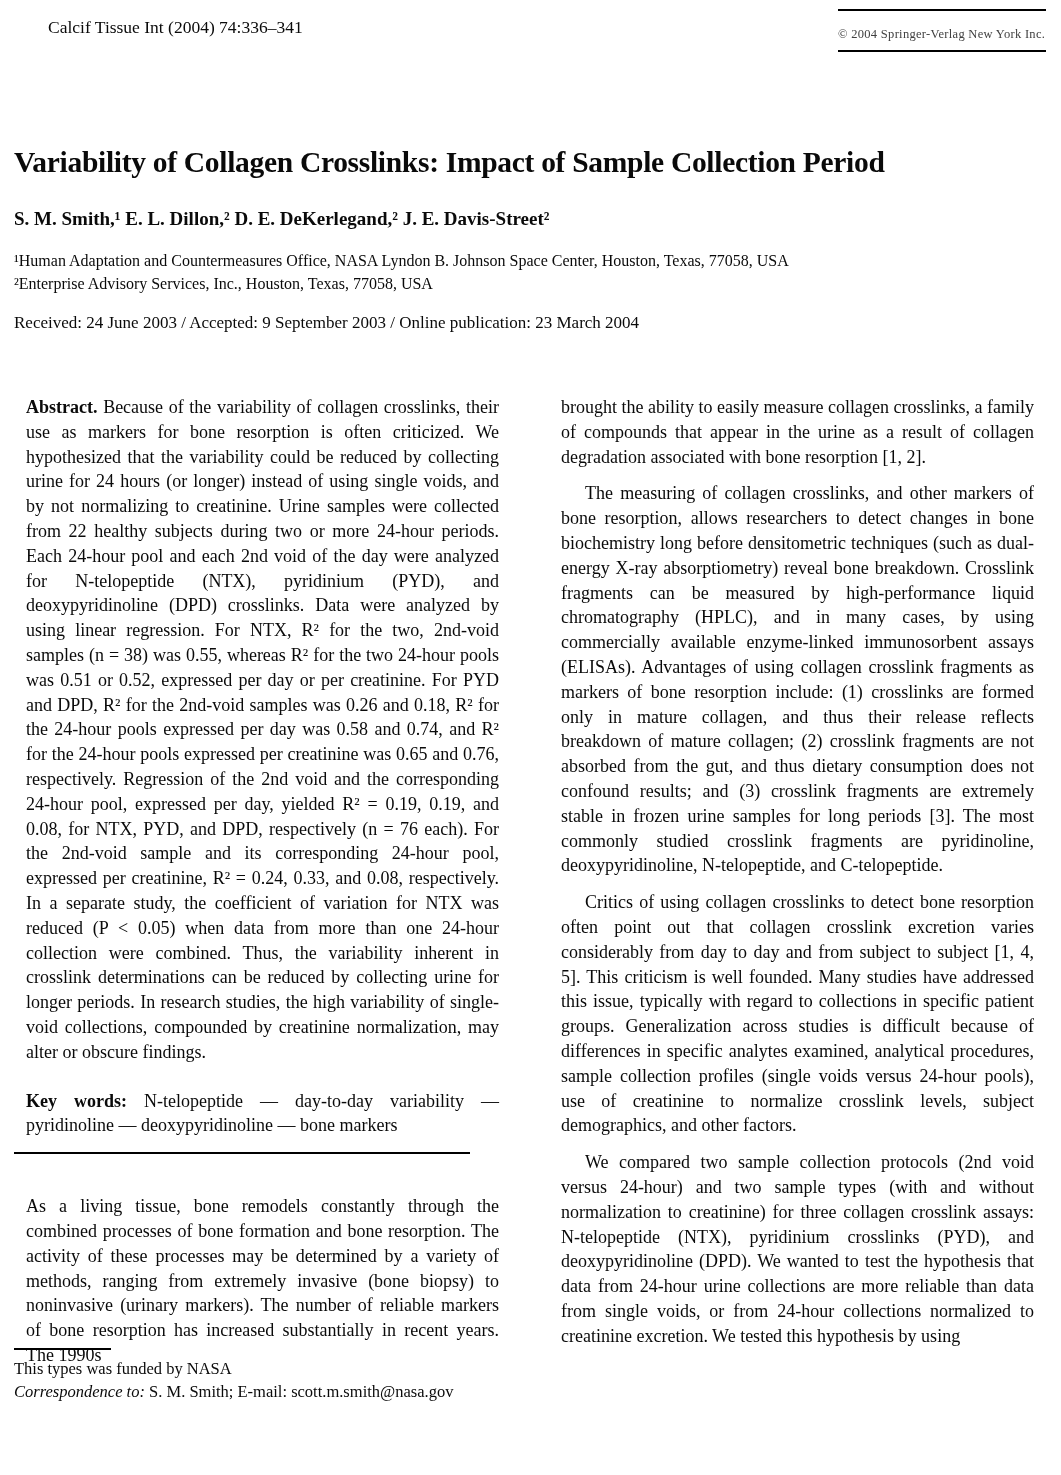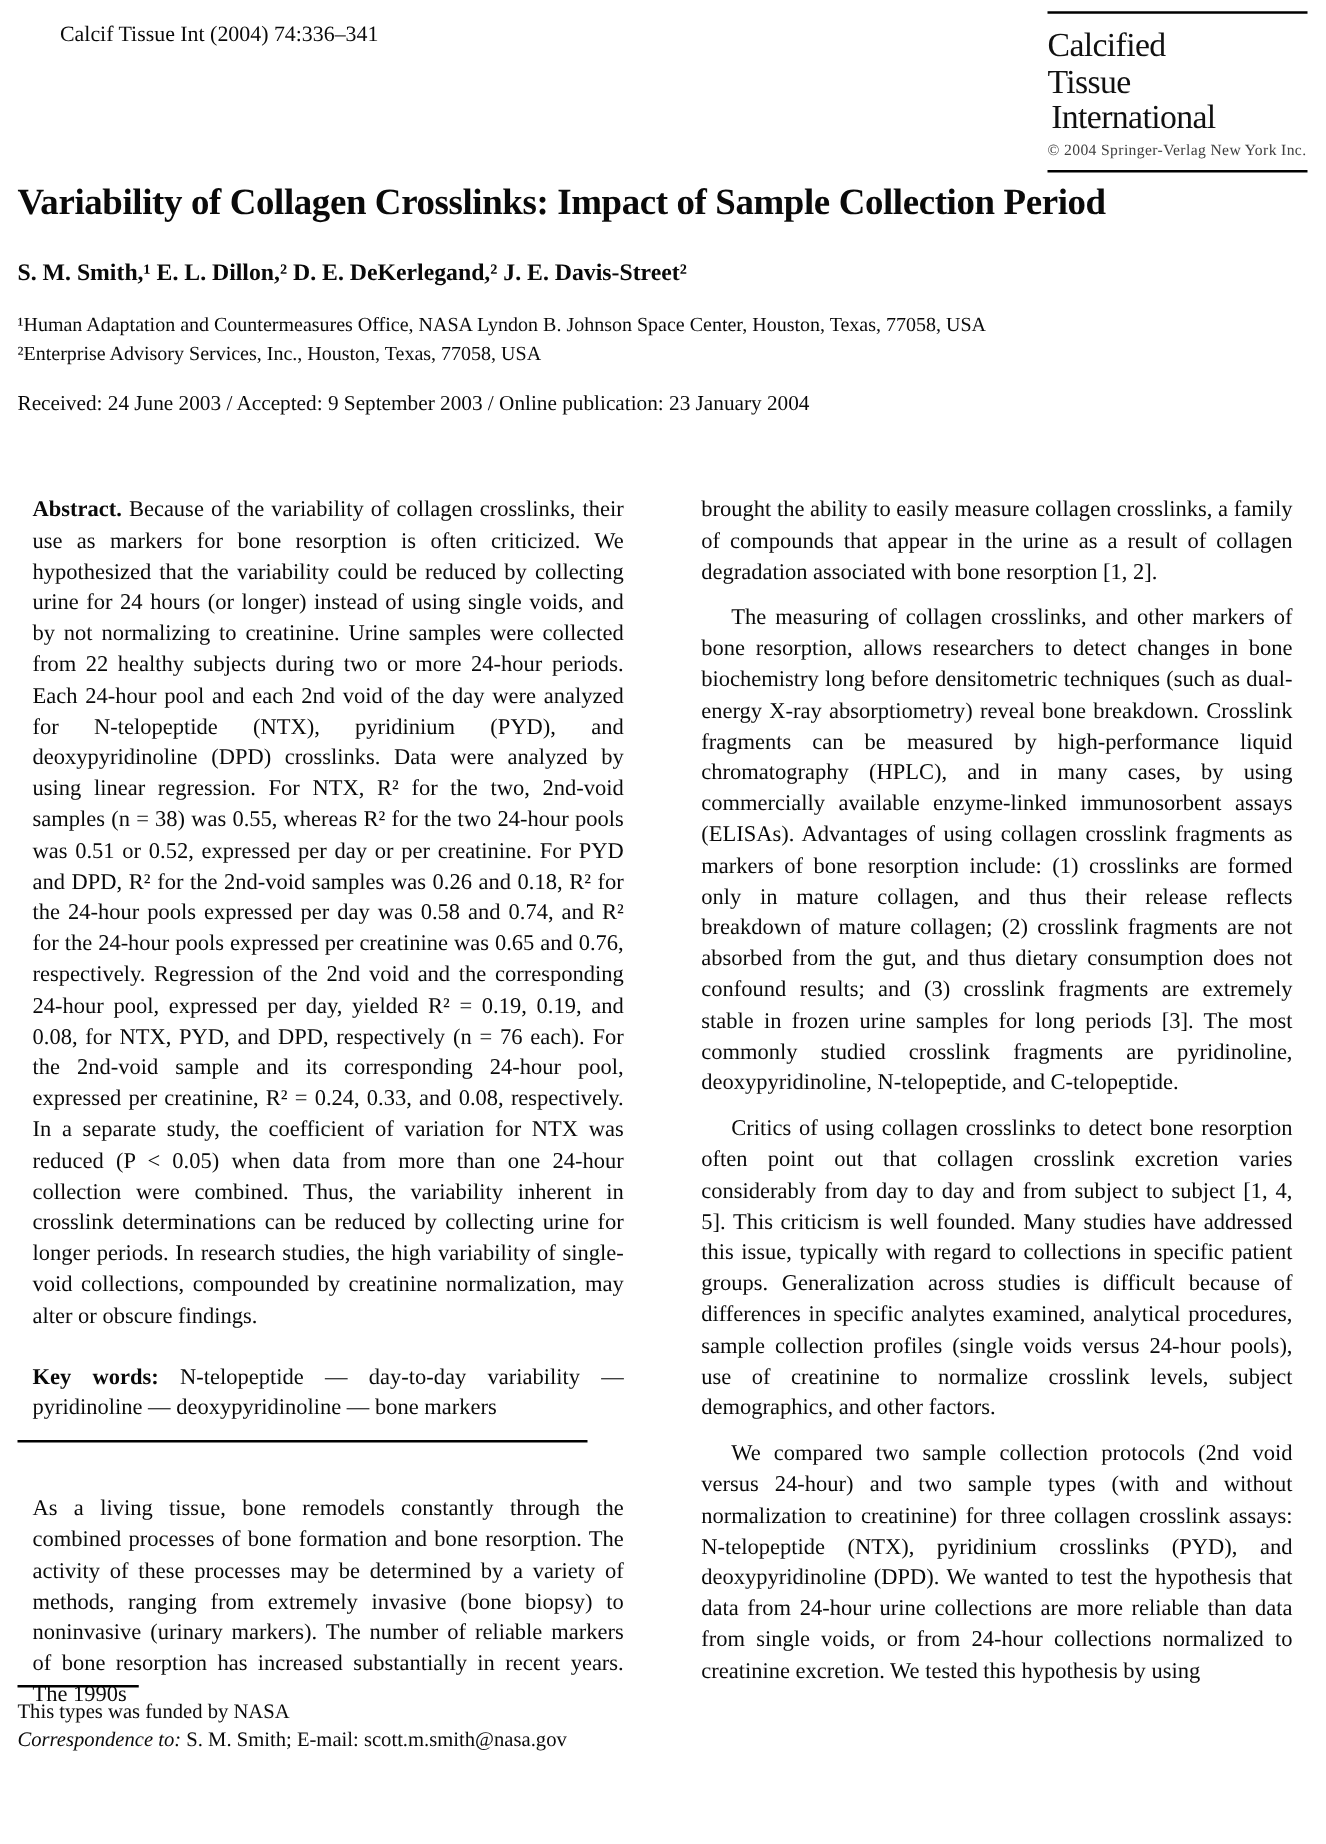--- a/index.html
+++ b/index.html
@@ -44,38 +44,33 @@
 </head>
 <body>
 
 <div class="page">
 
   <div class="cite">
     <div>Calcif Tissue Int (2004) 74:336–341</div>
   </div>
 
   <div class="logo">
-    <div class="logo-name">
-      <div>Calcified</div>
-      <div>Tissue</div>
-      <div>International</div>
-    </div>
     <div class="logo-copy">© 2004 Springer-Verlag New York Inc.</div>
   </div>
 
   <h1 class="title">Variability of Collagen Crosslinks: Impact of Sample Collection Period</h1>
 
   <div class="authors">S. M. Smith,¹ E. L. Dillon,² D. E. DeKerlegand,² J. E. Davis-Street²</div>
 
   <div class="affils">
     <div>¹Human Adaptation and Countermeasures Office, NASA Lyndon B. Johnson Space Center, Houston, Texas, 77058, USA</div>
     <div>²Enterprise Advisory Services, Inc., Houston, Texas, 77058, USA</div>
   </div>
 
-  <div class="dates">Received: 24 June 2003 / Accepted: 9 September 2003 / Online publication: 23 January 2004</div>
+  <div class="dates">Received: 24 June 2003 / Accepted: 9 September 2003 / Online publication: 23 March 2004</div>
 
   <div class="col col-left">
     <p><span class="b">Abstract.</span><span> Because of the variability of collagen crosslinks, their use as markers for bone resorption is often criticized. We hypothesized that the variability could be reduced by collecting urine for 24 hours (or longer) instead of using single voids, and by not normalizing to creatinine. Urine samples were collected from 22 healthy subjects during two or more 24-hour periods. Each 24-hour pool and each 2nd void of the day were analyzed for N-telopeptide (NTX), pyridinium (PYD), and deoxypyridinoline (DPD) crosslinks. Data were analyzed by using linear regression. For NTX, R² for the two, 2nd-void samples (n = 38) was 0.55, whereas R² for the two 24-hour pools was 0.51 or 0.52, expressed per day or per creatinine. For PYD and DPD, R² for the 2nd-void samples was 0.26 and 0.18, R² for the 24-hour pools expressed per day was 0.58 and 0.74, and R² for the 24-hour pools expressed per creatinine was 0.65 and 0.76, respectively. Regression of the 2nd void and the corresponding 24-hour pool, expressed per day, yielded R² = 0.19, 0.19, and 0.08, for NTX, PYD, and DPD, respectively (n = 76 each). For the 2nd-void sample and its corresponding 24-hour pool, expressed per creatinine, R² = 0.24, 0.33, and 0.08, respectively. In a separate study, the coefficient of variation for NTX was reduced (P &lt; 0.05) when data from more than one 24-hour collection were combined. Thus, the variability inherent in crosslink determinations can be reduced by collecting urine for longer periods. In research studies, the high variability of single-void collections, compounded by creatinine normalization, may alter or obscure findings.</span></p>
     <p class="kw"><span class="b">Key words:</span><span> N-telopeptide — day-to-day variability — pyridinoline — deoxypyridinoline — bone markers</span></p>
     <div class="col-rule"></div>
     <p class="intro">As a living tissue, bone remodels constantly through the combined processes of bone formation and bone resorption. The activity of these processes may be determined by a variety of methods, ranging from extremely invasive (bone biopsy) to noninvasive (urinary markers). The number of reliable markers of bone resorption has increased substantially in recent years. The 1990s</p>
   </div>
 
   <div class="col col-right">
     <p>brought the ability to easily measure collagen crosslinks, a family of compounds that appear in the urine as a result of collagen degradation associated with bone resorption [1, 2].</p>

